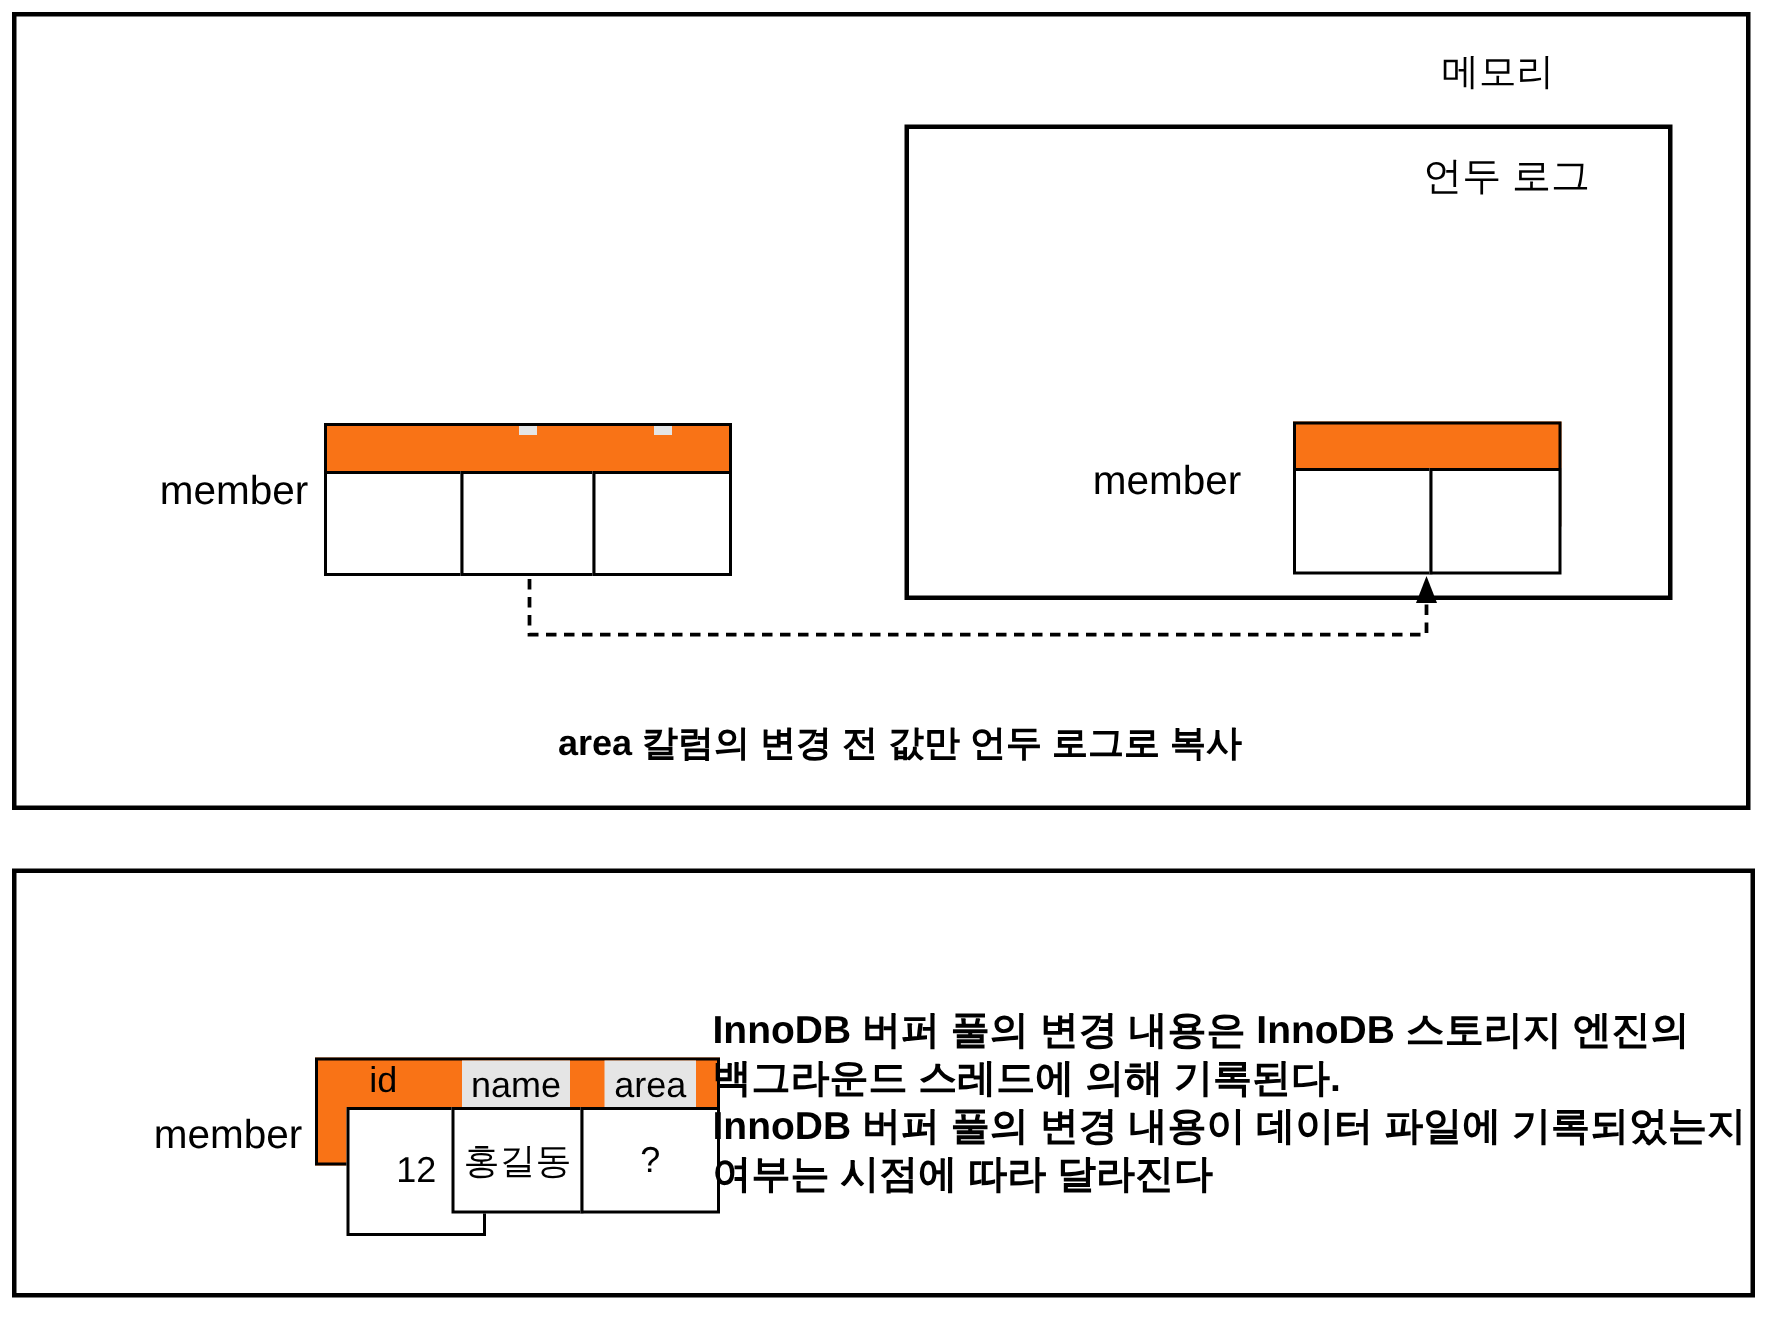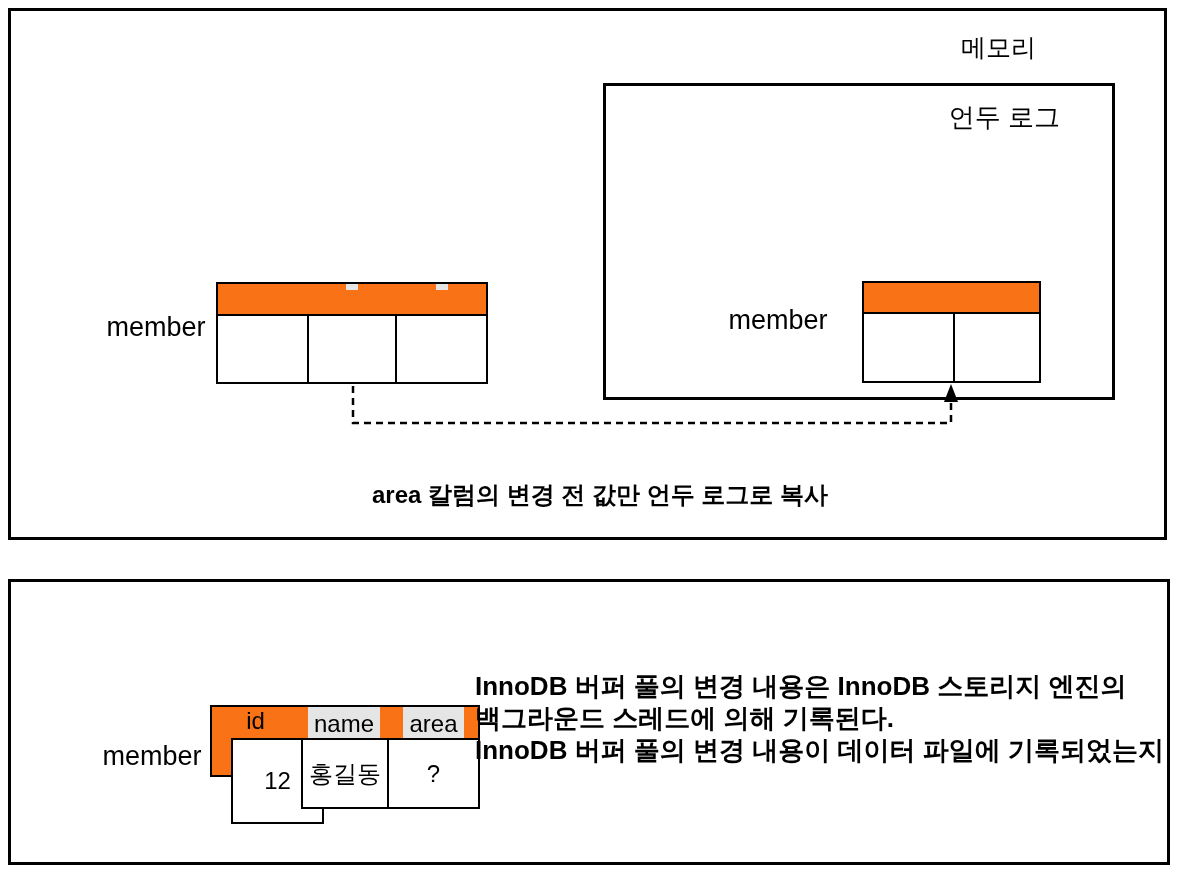--- a/index.html
+++ b/index.html
@@ -88,15 +88,16 @@
       </div>
   </div>
   <div class="tcell" style="left:210px;top:738px;width:93px;height:86px;margin-left:21px;">12</div>
   <div class="tcell" style="left:301px;top:738px;width:88px;height:71px;">홍길동</div>
   <div class="tcell" style="left:387px;top:738px;width:93px;height:71px;">?</div>
 
   <div class="note" style="left:475px;top:670px;width:692px;">
     <div>InnoDB 버퍼 풀의 변경 내용은 InnoDB 스토리지 엔진의</div>
     <div>백그라운드 스레드에 의해 기록된다.</div>
     <div>InnoDB 버퍼 풀의 변경 내용이 데이터 파일에 기록되었는지</div>
+    <div>여부는 시점에 따라 달라진다</div>
   </div>
 
 </div>
 
 </body></html>

